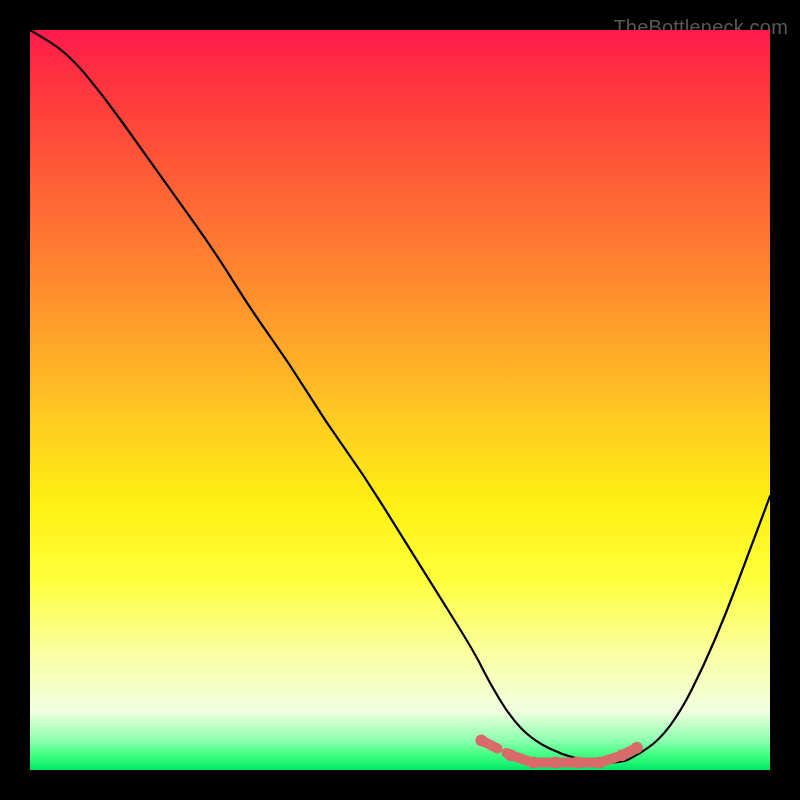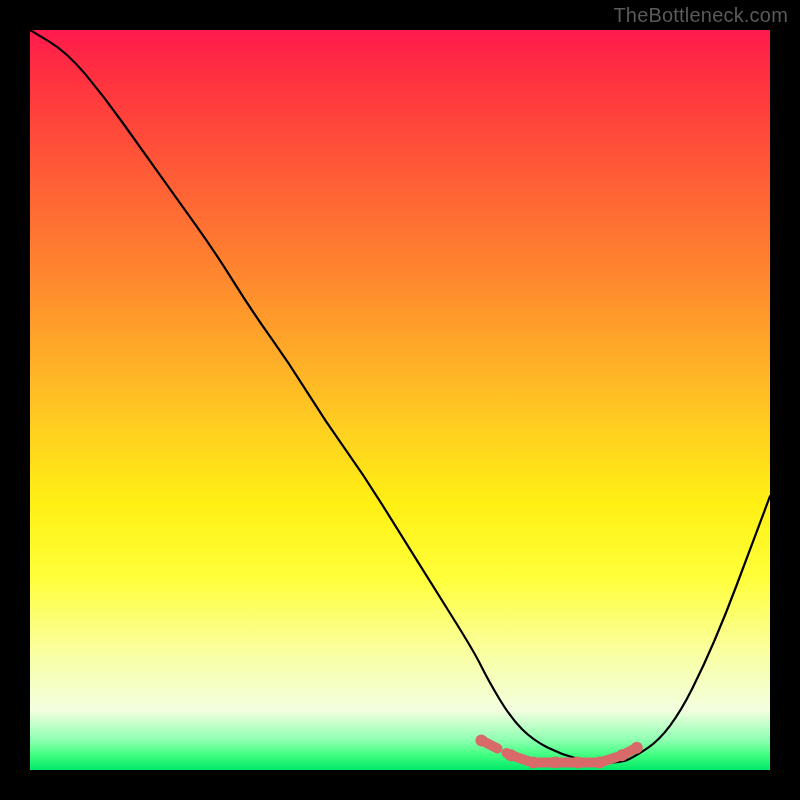--- a/index.html
+++ b/index.html
@@ -44,21 +44,21 @@
   }
   svg.curve {
     position: absolute;
     left: 0;
     top: 0;
     width: 740px;
     height: 740px;
   }
   .attribution {
     position: absolute;
-    top: 4px;
+    top: 16px;
     right: 12px;
     color: #5a5a5a;
     font-size: 20px;
     letter-spacing: 0.2px;
     font-weight: 400;
   }
 </style>
 </head>
 <body>
 

